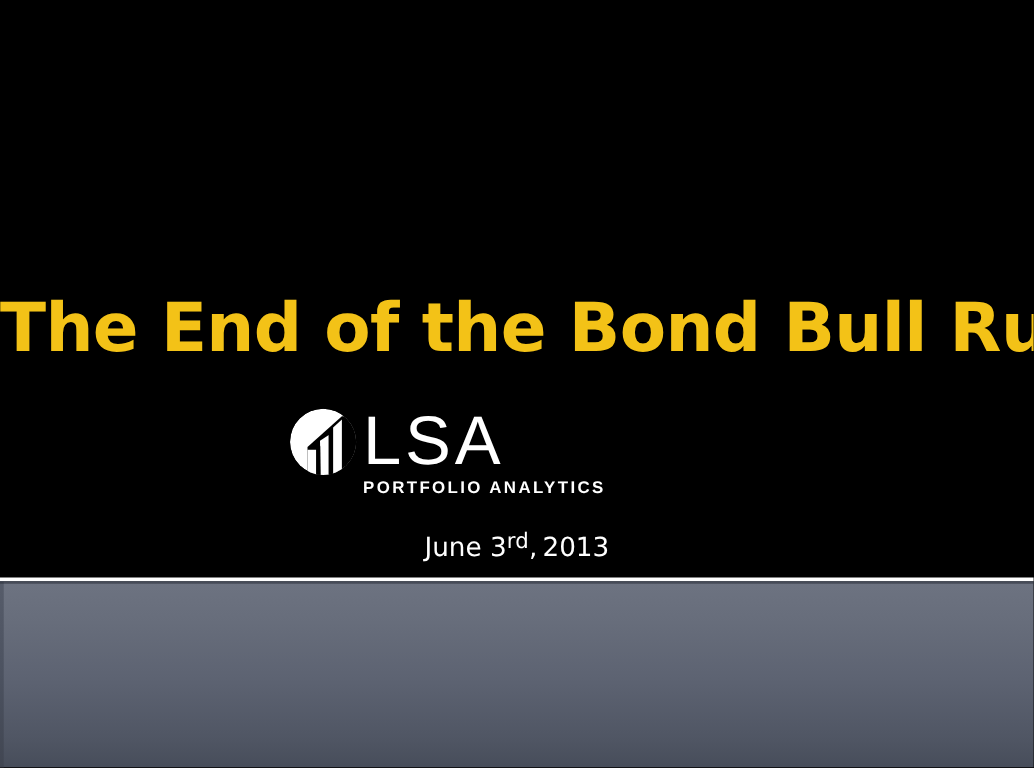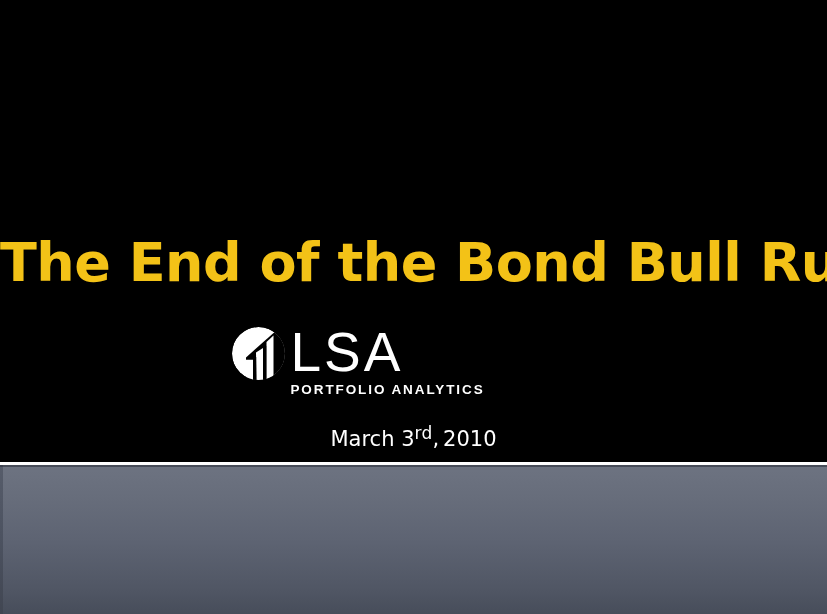--- a/index.html
+++ b/index.html
@@ -192,21 +192,21 @@
       </span>
 
       <span class="logo-text-block">
         <span class="logo-wordmark">LSA</span>
         <span class="logo-tagline">PORTFOLIO ANALYTICS</span>
       </span>
 
     </div>
 
     <div class="slide-date">
-      <span>March 3</span><span class="ord">rd</span><span>,</span><span class="yr">2010</span>
+      <span>June 3</span><span class="ord">rd</span><span>,</span><span class="yr">2013</span>
     </div>
 
   </div>
 
   <div class="divider"></div>
 
   <div class="lower-panel"></div>
 
 </div>
 

